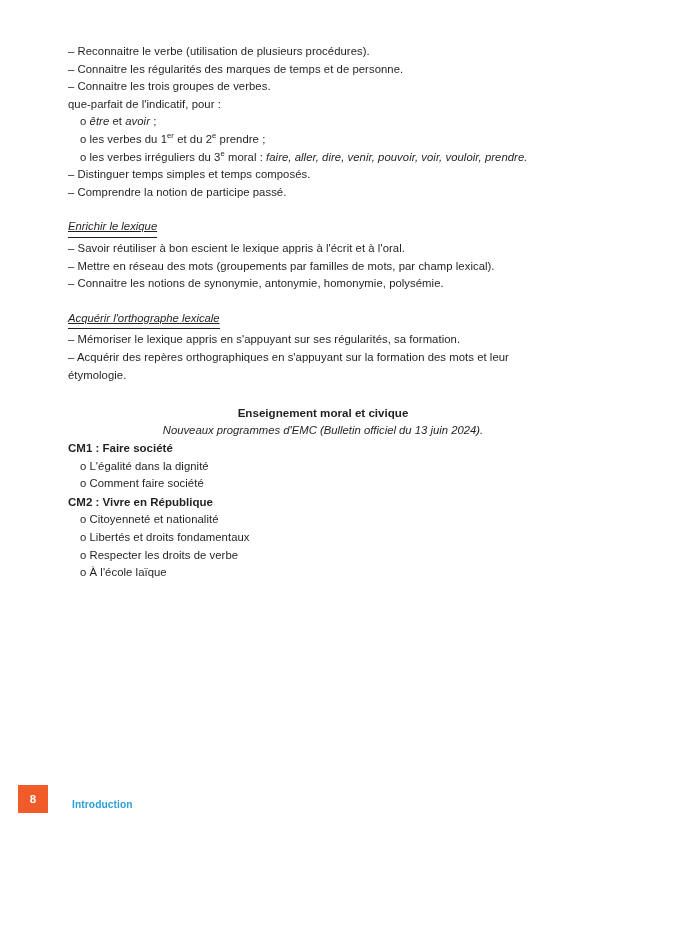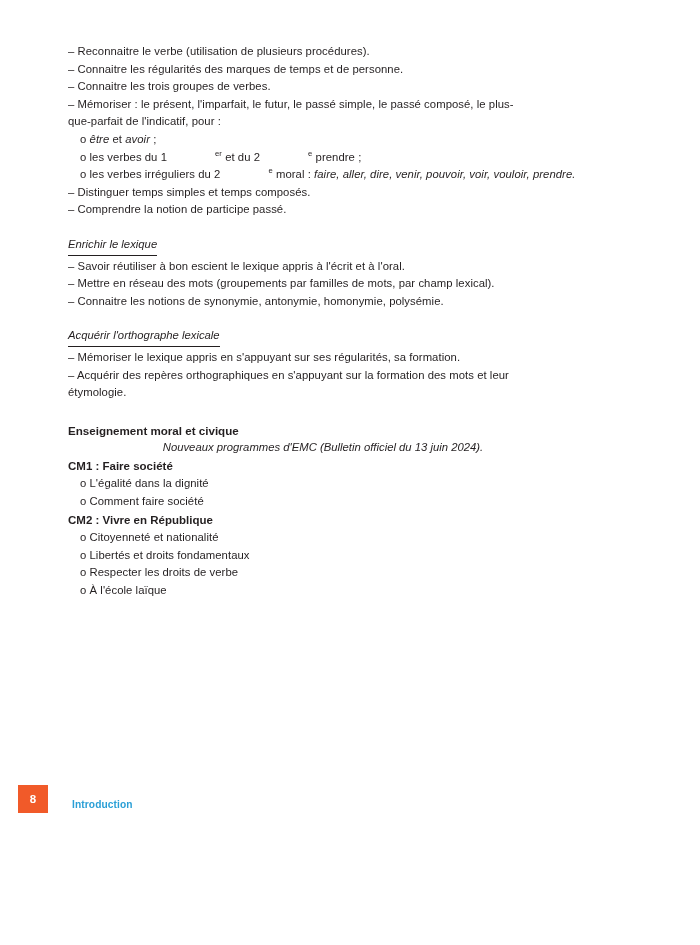--- a/index.html
+++ b/index.html
@@ -42,44 +42,45 @@
   .italic { font-style: italic; }
   .section-head-italic {
     font-style: italic;
     font-size: 11.3px;
     line-height: 17.6px;
     color: #231f20;
     border-bottom: 1px solid #231f20;
     display: inline-block;
     padding-bottom: 1px;
     margin-bottom: 2px;
+    text-decoration: underline;
   }
   .gap-md { height: 15px; }
   .gap-lg { height: 20px; }
   .block-title {
     font-weight: bold;
     font-size: 11.6px;
     line-height: 17.6px;
+    text-align: center;
   }
   .block-sub {
     font-style: italic;
     font-size: 11.3px;
     line-height: 17.6px;
     text-align: center;
   }
   .level-title {
     font-weight: bold;
     font-size: 11.5px;
     line-height: 18.5px;
   }
   sup {
     font-size: 0.68em;
     vertical-align: super;
     line-height: 0;
-    margin-left: 48px;
   }
   
   .footer {
     position: absolute;
     left: 0;
     bottom: 0;
     width: 700px;
     height: 58px;
   }
   .page-num-box {
@@ -109,33 +110,32 @@
 </head>
 <body>
 
 <div class="page">
 
   <div class="content">
 
     <div class="line dash-item">– Reconnaitre le verbe (utilisation de plusieurs procédures).</div>
     <div class="line dash-item">– Connaitre les régularités des marques de temps et de personne.</div>
     <div class="line dash-item">– Connaitre les trois groupes de verbes.</div>
-    <div class="line dash-item">– Mémoriser : le présent, l'imparfait, le futur, le passé simple, le passé composé, le plus-</div>
     <div class="line">que-parfait de l'indicatif, pour :</div>
 
     <div class="line sub-item">
       <span>o </span><span class="italic">être</span><span> et </span><span class="italic">avoir</span><span> ;</span>
     </div>
 
     <div class="line sub-item">
       <span>o les verbes du 1</span><sup>er</sup><span> et du 2</span><sup>e</sup><span> prendre ;</span>
     </div>
 
     <div class="line sub-item">
-      <span>o les verbes irréguliers du 2</span><sup>e</sup><span> moral : </span><span class="italic">faire, aller, dire, venir, pouvoir, voir, vouloir, prendre.</span>
+      <span>o les verbes irréguliers du 3</span><sup>e</sup><span> moral : </span><span class="italic">faire, aller, dire, venir, pouvoir, voir, vouloir, prendre.</span>
     </div>
 
     <div class="line dash-item">– Distinguer temps simples et temps composés.</div>
     <div class="line dash-item">– Comprendre la notion de participe passé.</div>
 
     <div class="gap-md"></div>
 
     <div>
       <span class="section-head-italic">Enrichir le lexique</span>
     </div>

